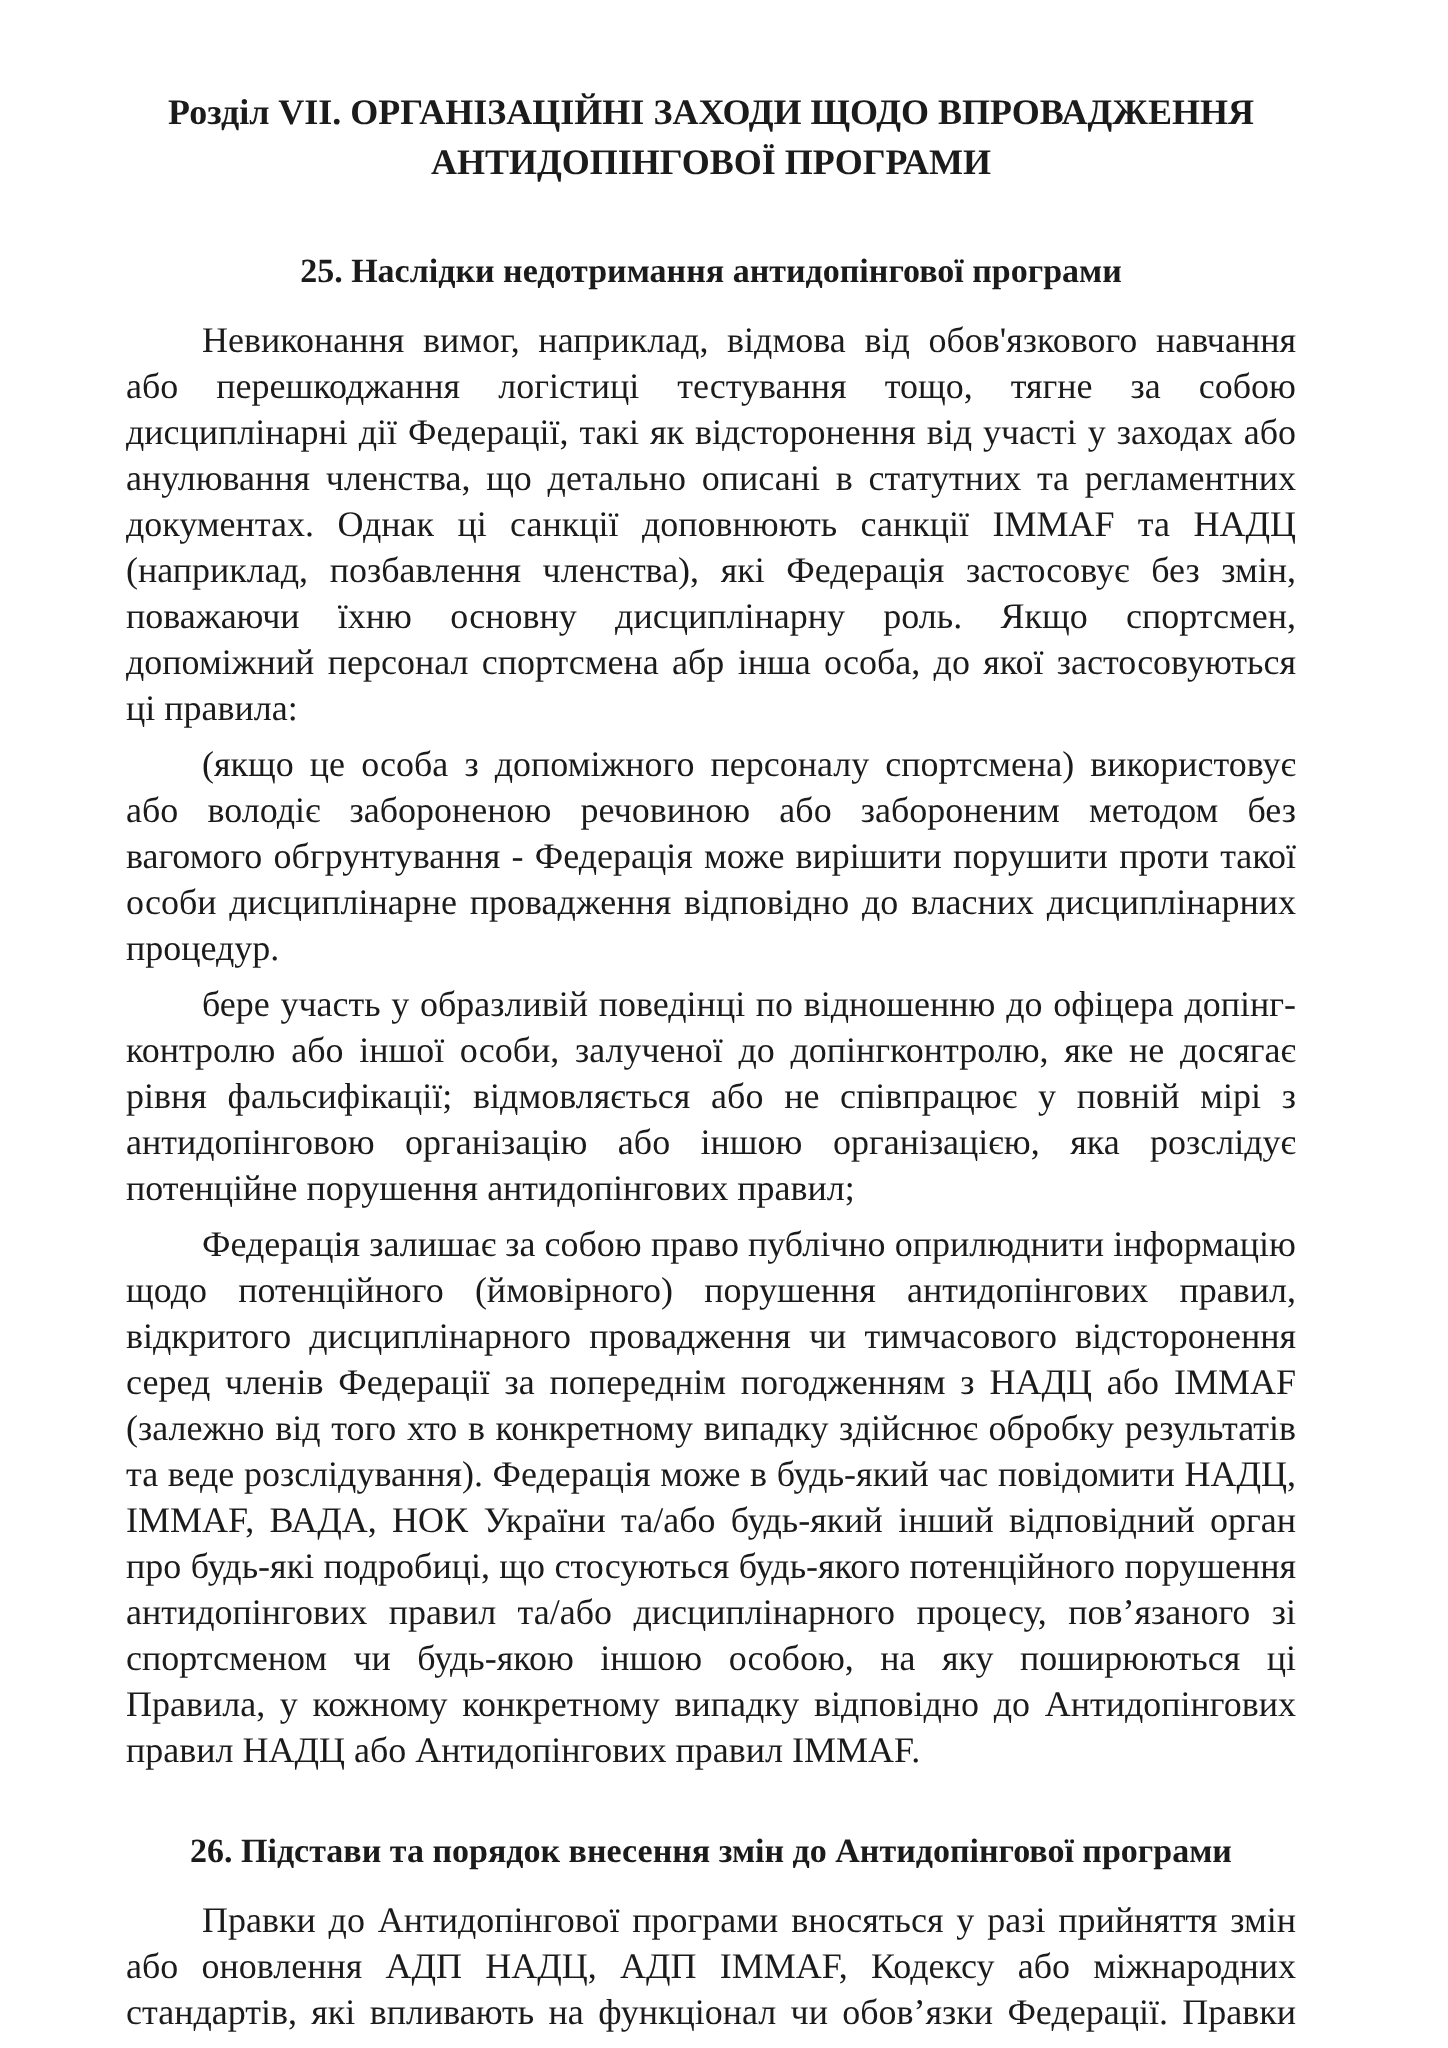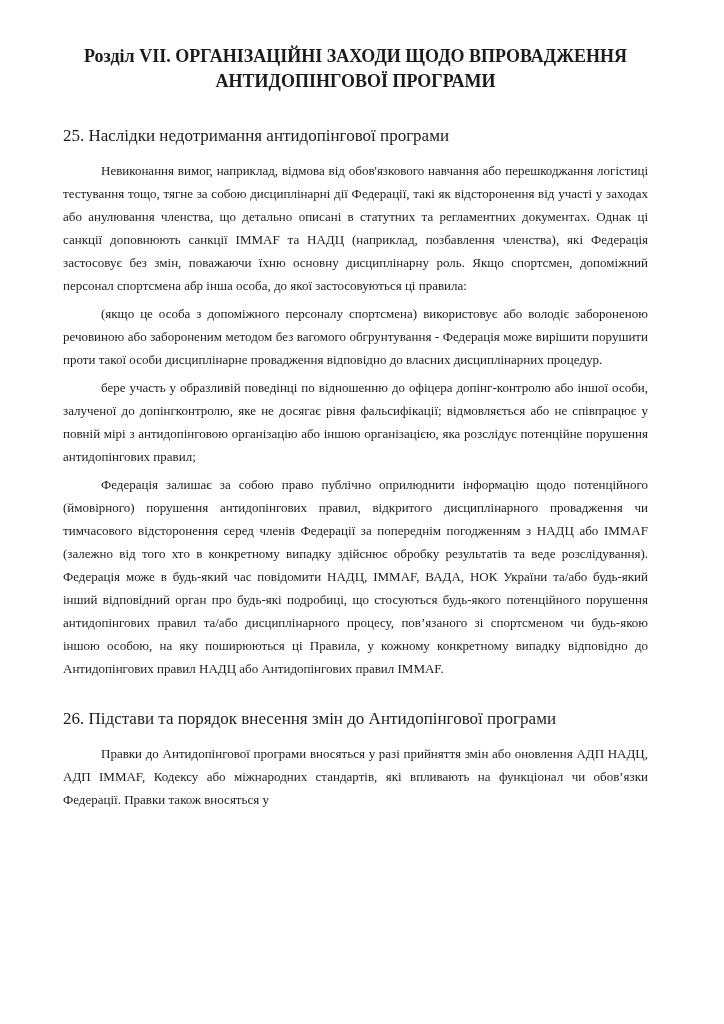--- a/index.html
+++ b/index.html
@@ -24,29 +24,30 @@
   .chapter-title {
     font-size: 18px;
     font-weight: bold;
     line-height: 25px;
     text-align: center;
     max-width: 545px;
     margin: 0 auto;
   }
   .section-heading {
     font-size: 17px;
-    font-weight: normal;
+    font-weight: bold;
     line-height: 23px;
+    text-align: center;
     margin: 30px 0 12px 0;
   }
   .section-heading.heading-26 {
     margin-top: 27px;
   }
   .body-para {
-    font-size: 13px;
+    font-size: 18px;
     line-height: 23px;
     text-align: justify;
     text-indent: 38px;
     margin: 0 0 5px 0;
   }
 </style>
 </head>
 <body>
 
 <div class="page">

